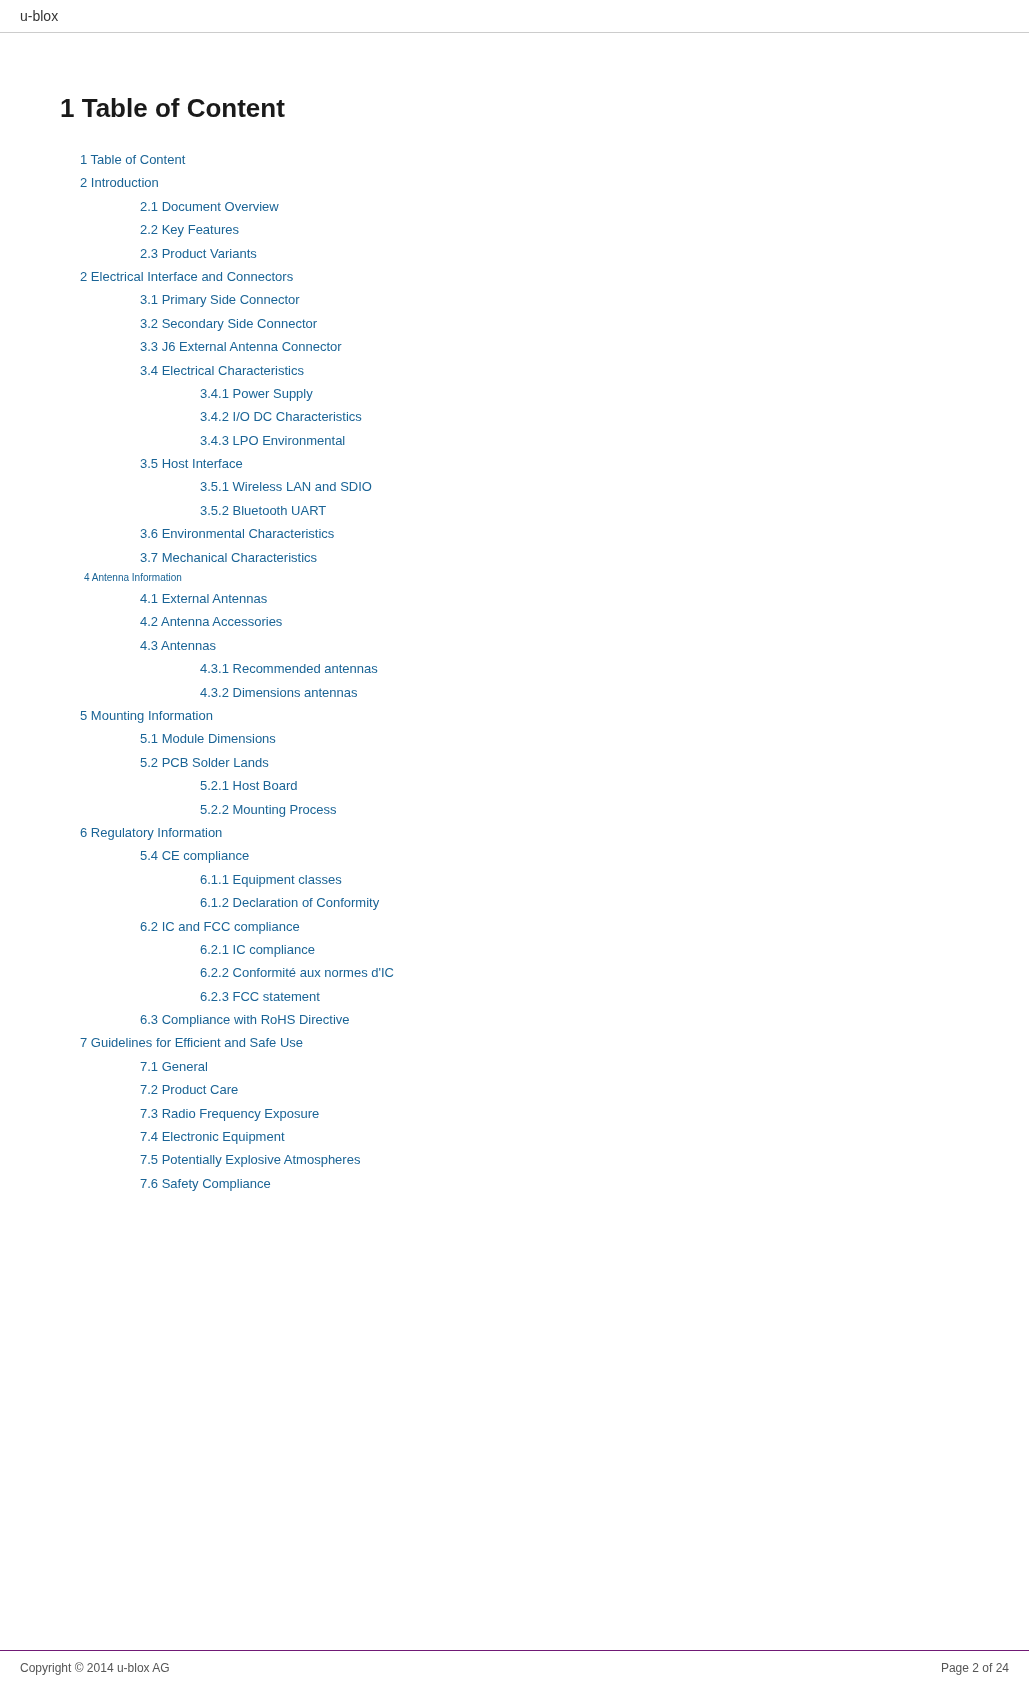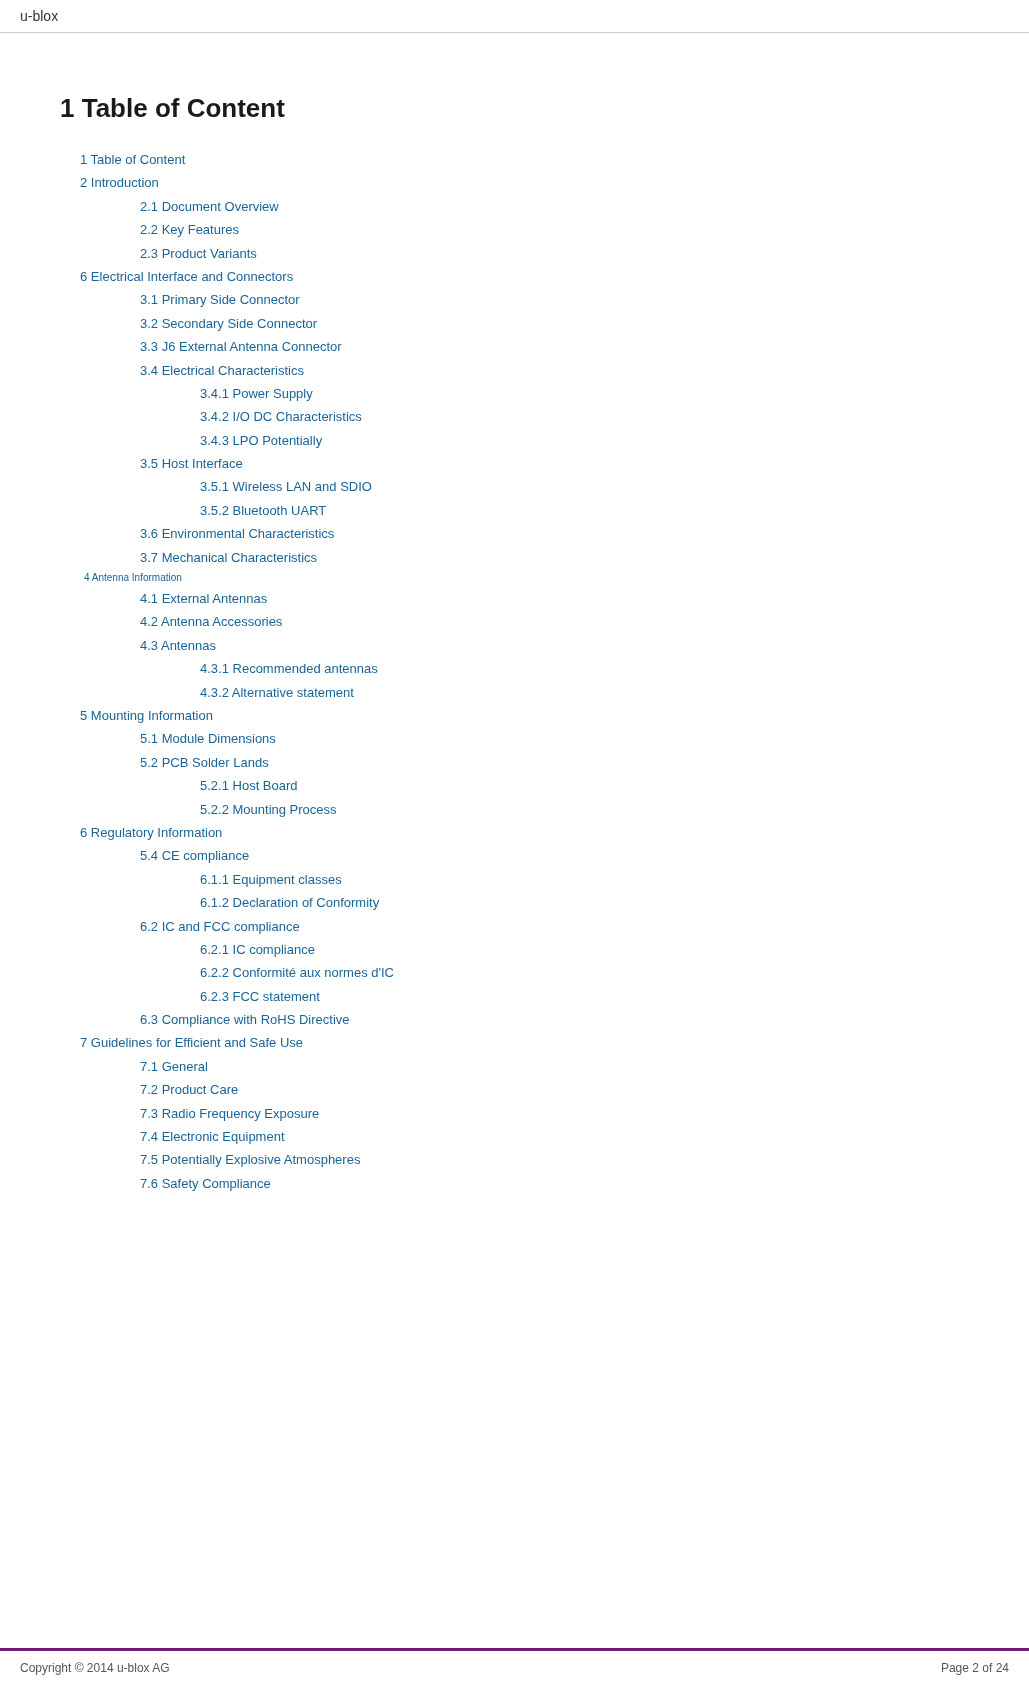--- a/index.html
+++ b/index.html
@@ -53,21 +53,21 @@
     .toc-container {
       padding-left: 20px;
     }
 
     .footer {
       position: absolute;
       bottom: 0;
       left: 0;
       right: 0;
       padding: 10px 20px;
-      border-top: 3px solid #701a75;
+      border-top: 1px solid #701a75;
       display: flex;
       justify-content: space-between;
       align-items: center;
       font-size: 12px;
       color: #555555;
     }
   </style>
 </head>
 <body>
 
@@ -80,39 +80,39 @@
   <div class="content">
 
     <h1 class="page-title">1 Table of Content</h1>
 
     <div class="toc-container" id="toc-list">
     <div style="margin-left: 0px; line-height: 1.8; font-size: 13px;"><a href="#" style="color: rgb(26, 100, 150); text-decoration: none;">1 Table of Content</a></div>
         <div style="margin-left: 0px; line-height: 1.8; font-size: 13px;"><a href="#" style="color: rgb(26, 100, 150); text-decoration: none;">2 Introduction</a></div>
         <div style="margin-left: 60px; line-height: 1.8; font-size: 13px;"><a href="#" style="color: rgb(26, 100, 150); text-decoration: none;">2.1 Document Overview</a></div>
         <div style="margin-left: 60px; line-height: 1.8; font-size: 13px;"><a href="#" style="color: rgb(26, 100, 150); text-decoration: none; text-align: center;">2.2 Key Features</a></div>
         <div style="margin-left: 60px; line-height: 1.8; font-size: 13px;"><a href="#" style="color: rgb(26, 100, 150); text-decoration: none;">2.3 Product Variants</a></div>
-        <div style="margin-left: 0px; line-height: 1.8; font-size: 13px;"><a href="#" style="color: rgb(26, 100, 150); text-decoration: none;">6 Electrical Interface and Connectors</a></div>
+        <div style="margin-left: 0px; line-height: 1.8; font-size: 13px;"><a href="#" style="color: rgb(26, 100, 150); text-decoration: none;">2 Electrical Interface and Connectors</a></div>
         <div style="margin-left: 60px; line-height: 1.8; font-size: 13px;"><a href="#" style="color: rgb(26, 100, 150); text-decoration: none;">3.1 Primary Side Connector</a></div>
         <div style="margin-left: 60px; line-height: 1.8; font-size: 13px;"><a href="#" style="color: rgb(26, 100, 150); text-decoration: none;">3.2 Secondary Side Connector</a></div>
         <div style="margin-left: 60px; line-height: 1.8; font-size: 13px;"><a href="#" style="color: rgb(26, 100, 150); text-decoration: none;">3.3 J6 External Antenna Connector</a></div>
         <div style="margin-left: 60px; line-height: 1.8; font-size: 13px;"><a href="#" style="color: rgb(26, 100, 150); text-decoration: none;">3.4 Electrical Characteristics</a></div>
         <div style="margin-left: 120px; line-height: 1.8; font-size: 13px;"><a href="#" style="color: rgb(26, 100, 150); text-decoration: none;">3.4.1 Power Supply</a></div>
         <div style="margin-left: 120px; line-height: 1.8; font-size: 13px;"><a href="#" style="color: rgb(26, 100, 150); text-decoration: none;">3.4.2 I/O DC Characteristics</a></div>
-        <div style="margin-left: 120px; line-height: 1.8; font-size: 13px;"><a href="#" style="color: rgb(26, 100, 150); text-decoration: none;">3.4.3 LPO Potentially</a></div>
+        <div style="margin-left: 120px; line-height: 1.8; font-size: 13px;"><a href="#" style="color: rgb(26, 100, 150); text-decoration: none;">3.4.3 LPO Environmental</a></div>
         <div style="margin-left: 60px; line-height: 1.8; font-size: 13px;"><a href="#" style="color: rgb(26, 100, 150); text-decoration: none;">3.5 Host Interface</a></div>
         <div style="margin-left: 120px; line-height: 1.8; font-size: 13px;"><a href="#" style="color: rgb(26, 100, 150); text-decoration: none;">3.5.1 Wireless LAN and SDIO</a></div>
         <div style="margin-left: 120px; line-height: 1.8; font-size: 13px;"><a href="#" style="color: rgb(26, 100, 150); text-decoration: none;">3.5.2 Bluetooth UART</a></div>
         <div style="margin-left: 60px; line-height: 1.8; font-size: 13px;"><a href="#" style="color: rgb(26, 100, 150); text-decoration: none;">3.6 Environmental Characteristics</a></div>
         <div style="margin-left: 60px; line-height: 1.8; font-size: 13px;"><a href="#" style="color: rgb(26, 100, 150); text-decoration: none;">3.7 Mechanical Characteristics</a></div>
         <div style="margin-left: 4px; line-height: 1.8; font-size: 10px;"><a href="#" style="color: rgb(26, 100, 150); text-decoration: none;">4 Antenna Information</a></div>
         <div style="margin-left: 60px; line-height: 1.8; font-size: 13px;"><a href="#" style="color: rgb(26, 100, 150); text-decoration: none;">4.1 External Antennas</a></div>
         <div style="margin-left: 60px; line-height: 1.8; font-size: 13px;"><a href="#" style="color: rgb(26, 100, 150); text-decoration: none;">4.2 Antenna Accessories</a></div>
         <div style="margin-left: 60px; line-height: 1.8; font-size: 13px;"><a href="#" style="color: rgb(26, 100, 150); text-decoration: none;">4.3 Antennas</a></div>
         <div style="margin-left: 120px; line-height: 1.8; font-size: 13px;"><a href="#" style="color: rgb(26, 100, 150); text-decoration: none;">4.3.1 Recommended antennas</a></div>
-        <div style="margin-left: 120px; line-height: 1.8; font-size: 13px;"><a href="#" style="color: rgb(26, 100, 150); text-decoration: none;">4.3.2 Alternative statement</a></div>
+        <div style="margin-left: 120px; line-height: 1.8; font-size: 13px;"><a href="#" style="color: rgb(26, 100, 150); text-decoration: none;">4.3.2 Dimensions antennas</a></div>
         <div style="margin-left: 0px; line-height: 1.8; font-size: 13px;"><a href="#" style="color: rgb(26, 100, 150); text-decoration: none;">5 Mounting Information</a></div>
         <div style="margin-left: 60px; line-height: 1.8; font-size: 13px;"><a href="#" style="color: rgb(26, 100, 150); text-decoration: none;">5.1 Module Dimensions</a></div>
         <div style="margin-left: 60px; line-height: 1.8; font-size: 13px;"><a href="#" style="color: rgb(26, 100, 150); text-decoration: none;">5.2 PCB Solder Lands</a></div>
         <div style="margin-left: 120px; line-height: 1.8; font-size: 13px;"><a href="#" style="color: rgb(26, 100, 150); text-decoration: none;">5.2.1 Host Board</a></div>
         <div style="margin-left: 120px; line-height: 1.8; font-size: 13px;"><a href="#" style="color: rgb(26, 100, 150); text-decoration: none;">5.2.2 Mounting Process</a></div>
         <div style="margin-left: 0px; line-height: 1.8; font-size: 13px;"><a href="#" style="color: rgb(26, 100, 150); text-decoration: none;">6 Regulatory Information</a></div>
         <div style="margin-left: 60px; line-height: 1.8; font-size: 13px;"><a href="#" style="color: rgb(26, 100, 150); text-decoration: none;">5.4 CE compliance</a></div>
         <div style="margin-left: 120px; line-height: 1.8; font-size: 13px;"><a href="#" style="color: rgb(26, 100, 150); text-decoration: none;">6.1.1 Equipment classes</a></div>
         <div style="margin-left: 120px; line-height: 1.8; font-size: 13px;"><a href="#" style="color: rgb(26, 100, 150); text-decoration: none;">6.1.2 Declaration of Conformity</a></div>
         <div style="margin-left: 60px; line-height: 1.8; font-size: 13px;"><a href="#" style="color: rgb(26, 100, 150); text-decoration: none;">6.2 IC and FCC compliance</a></div>

